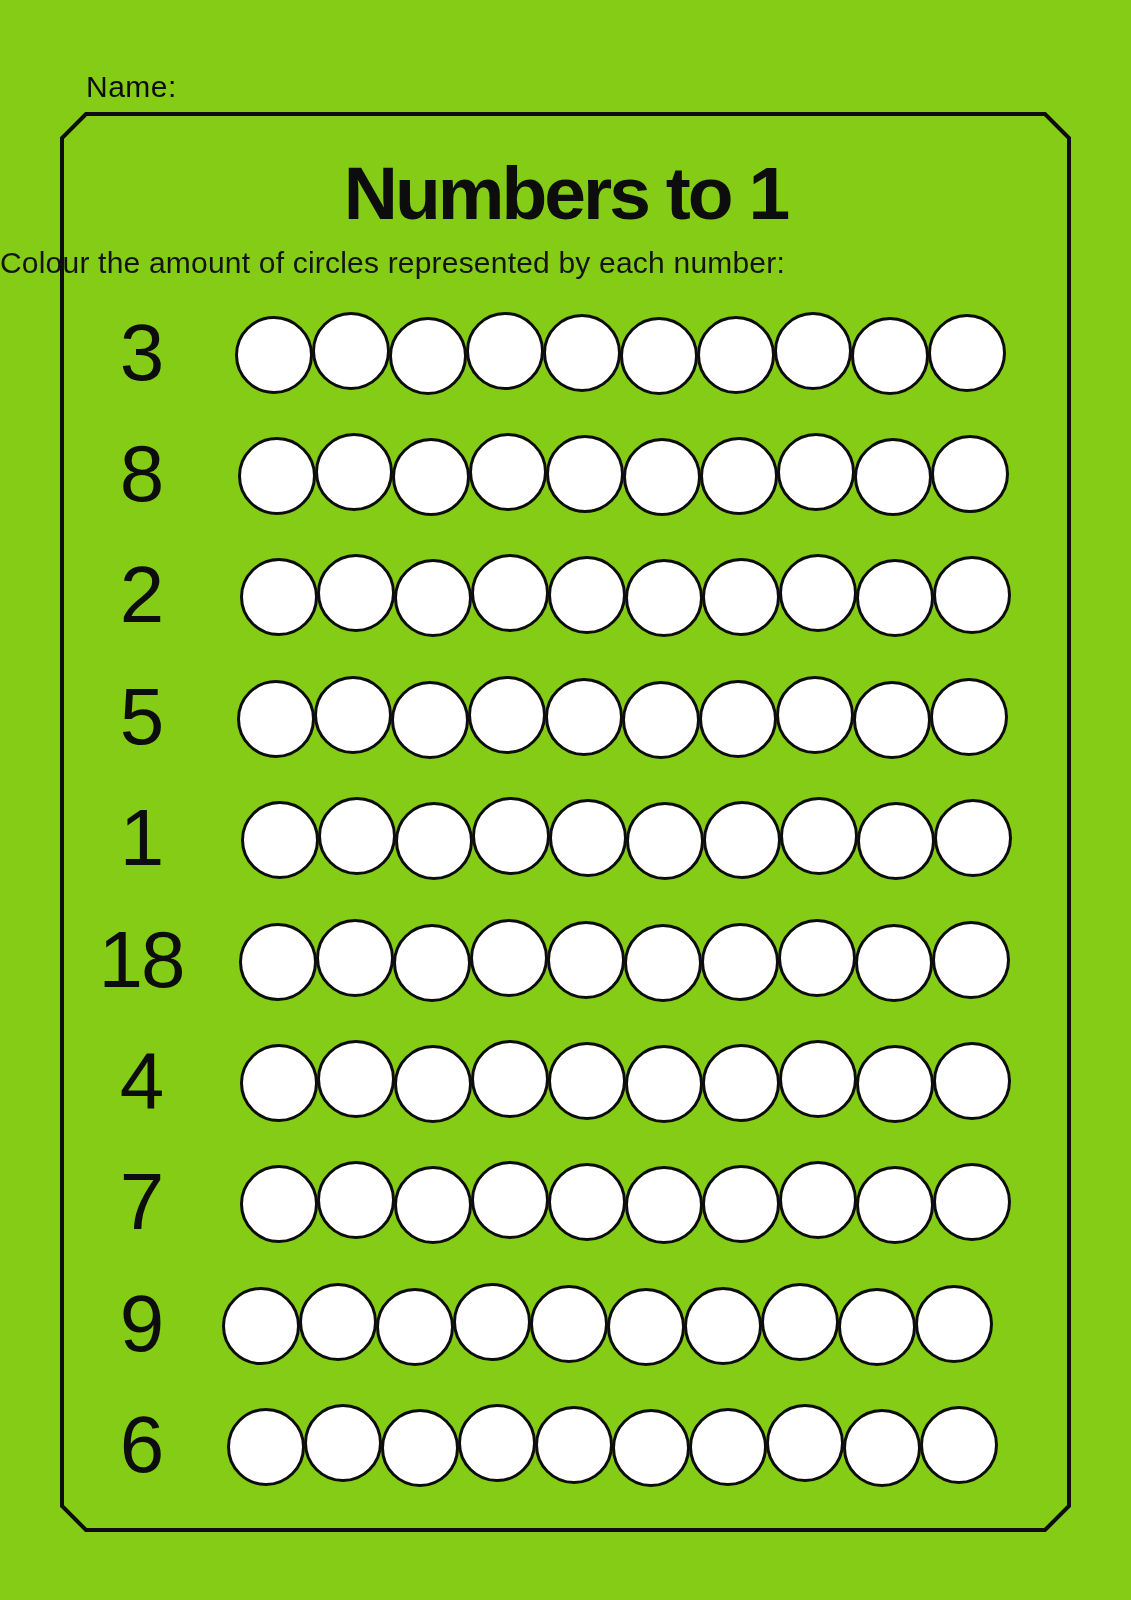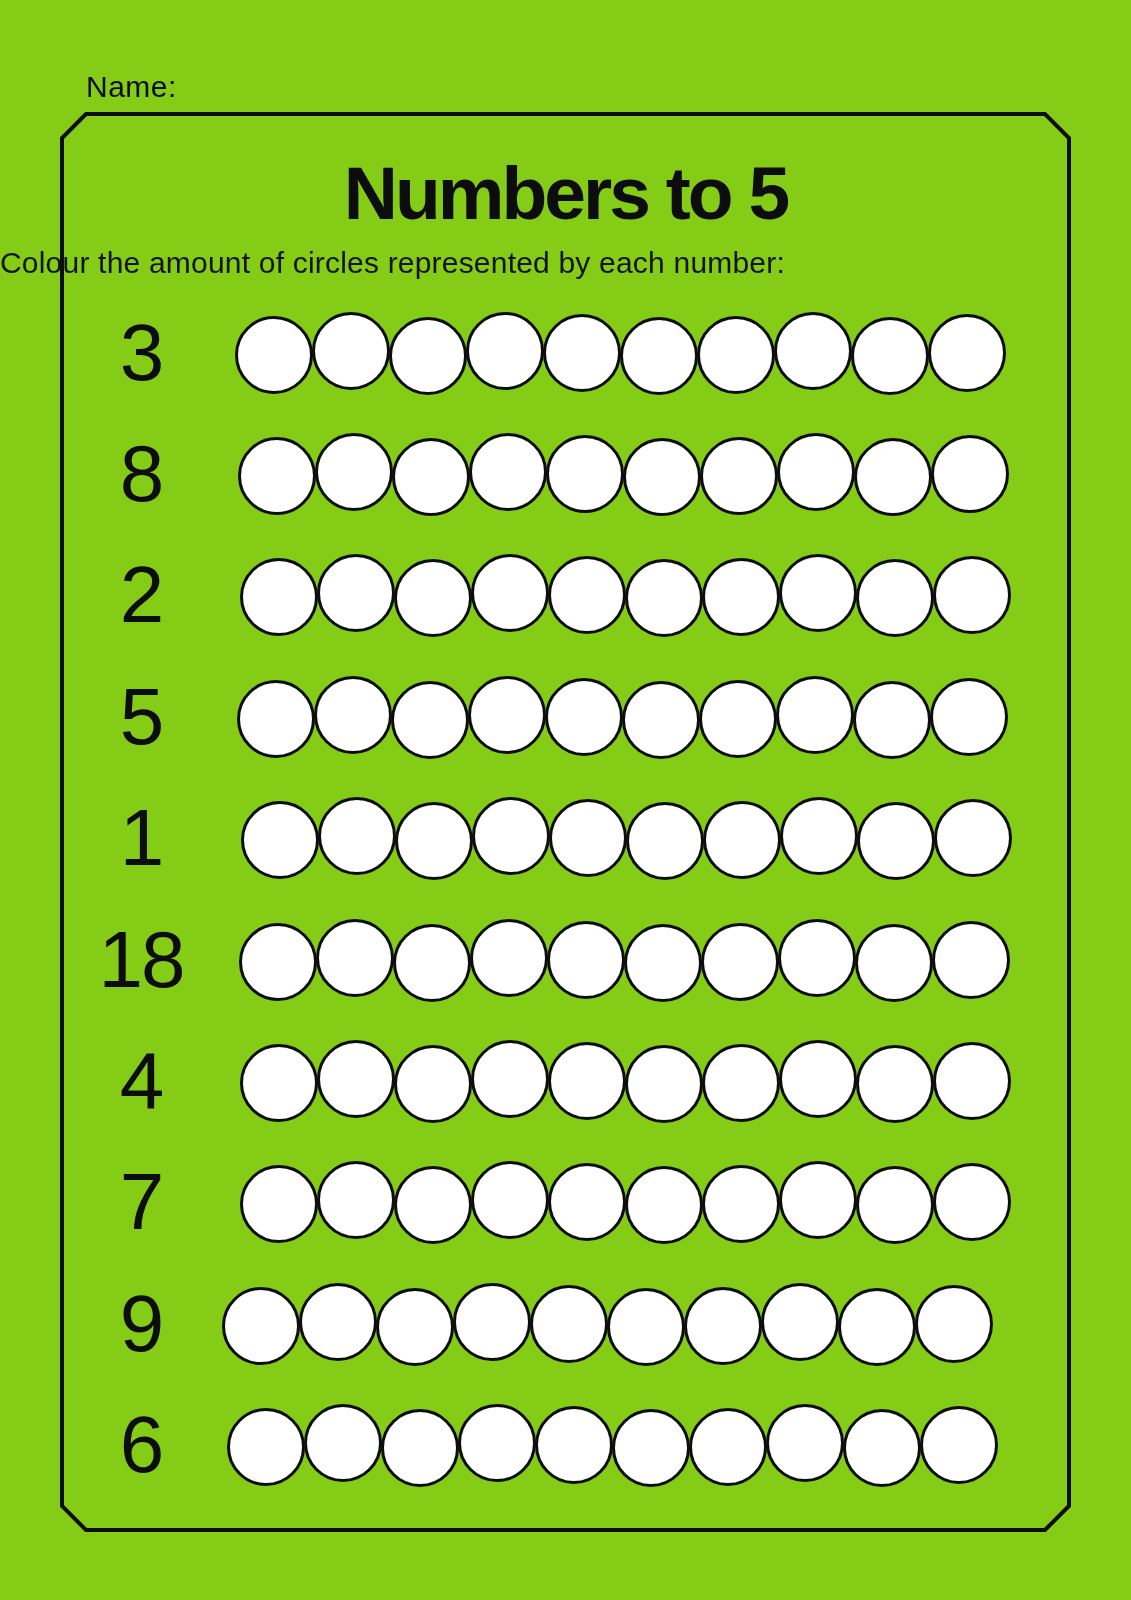--- a/index.html
+++ b/index.html
@@ -106,21 +106,21 @@
 <body>
 
 <div class="page">
 
   <div class="name-label">Name:</div>
 
   <svg class="border-svg" viewBox="0 0 1131 1600">
     <path d="M 86 114 H 1045 L 1069 138 V 1506 L 1045 1530 H 86 L 62 1506 V 138 Z" fill="none" stroke="#0d0d0d" stroke-width="4" stroke-linejoin="miter"></path>
   </svg>
 
-  <div class="title">Numbers to 5</div>
+  <div class="title">Numbers to 1</div>
 
   <div class="instruction">Colour the amount of circles represented by each number:</div>
 
   <div class="rows">
     <div class="row">
       <div class="row-number">3</div>
       <div class="circles" style="margin-left: -5px;">
           <div class="circle"></div>
           <div class="circle"></div>
           <div class="circle"></div>

